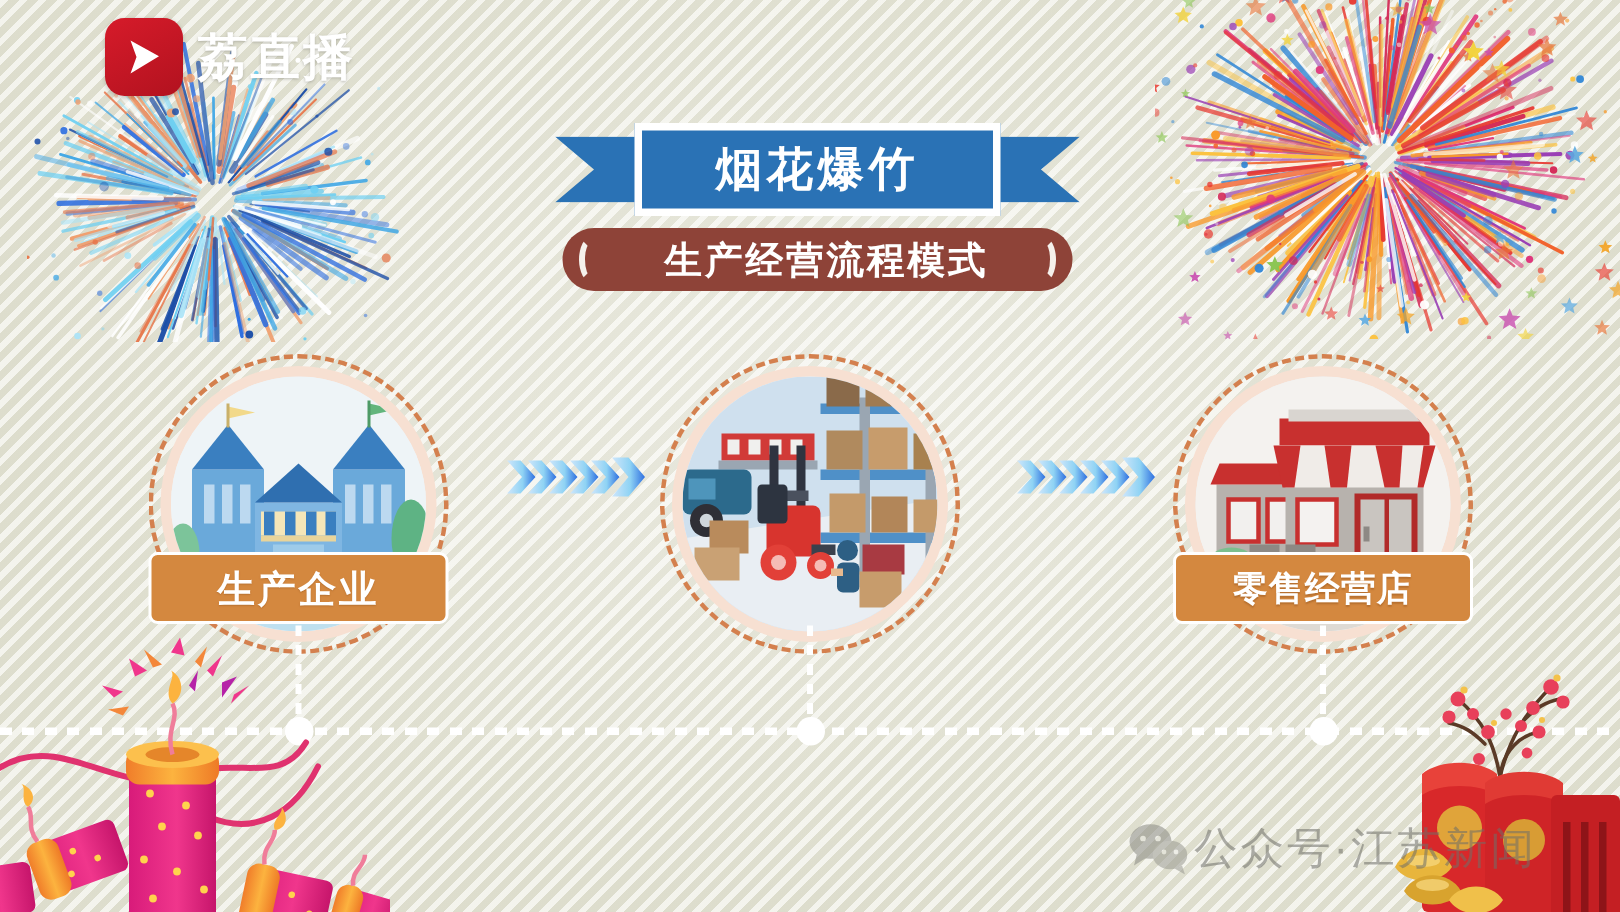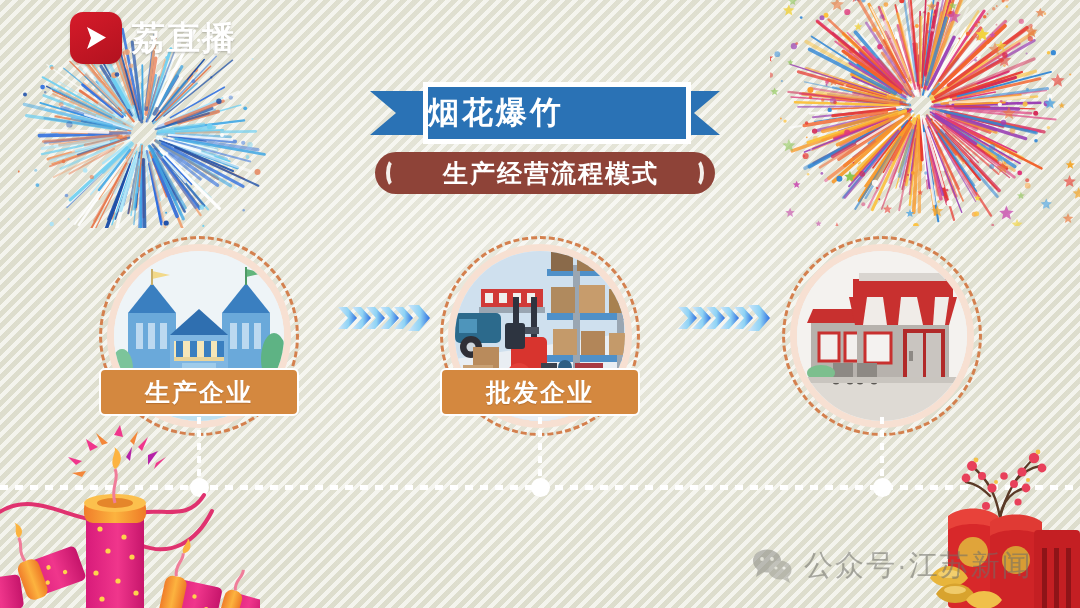--- a/index.html
+++ b/index.html
@@ -46,23 +46,23 @@
   .fw-right { left: 770px; top: -14px; width: 320px; height: 240px; }
 
   
   .banner { position: absolute; left: 370px; top: 82px; width: 350px; height: 62px; }
   .ribbon-tail {
     position: absolute; top: 9px; width: 72px; height: 44px; background: #2a72b5;
   }
   .ribbon-tail.left  { left: 0;  clip-path: polygon(0 0, 100% 0, 100% 100%, 0 100%, 26px 50%); }
   .ribbon-tail.right { right: 0; clip-path: polygon(0 0, 100% 0, calc(100% - 26px) 50%, 100% 100%, 0 100%); }
   .ribbon-plate {
-    position: absolute; left: 53px; top: 0; width: 268px; height: 62px;
+    position: absolute; left: 53px; top: 0; width: 244px; height: 62px;
     background: #2a72b5; border: 5px solid #ffffff;
-    display: flex; align-items: center; justify-content: flex-start;
+    display: flex; align-items: center; justify-content: center;
   }
   .ribbon-plate span {
     color: #ffffff; font-size: 31px; font-weight: bold; letter-spacing: 3px;
   }
 
   .subbanner {
     position: absolute; left: 375px; top: 152px; width: 340px; height: 42px;
     background: #8e4338; border-radius: 21px;
     display: flex; align-items: center; justify-content: center;
   }
@@ -131,21 +131,21 @@
   .d1 { left: 190px; } .d2 { left: 531px; } .d3 { left: 873px; }
 
   
   .deco { position: absolute; pointer-events: none; }
   .deco-crackers { left: -10px; top: 425px; width: 270px; height: 190px; }
   .deco-hongbao  { left: 930px; top: 418px; width: 156px; height: 196px; }
 
   
   .watermark {
     position: absolute; left: 752px; top: 546px;
-    display: flex; align-items: center; gap: 12px;
+    display: flex; align-items: center; gap: 4px;
     opacity: .55;
   }
   .wm-text {
     font-size: 29px; font-weight: normal; color: #6f6f69; letter-spacing: 2px;
   }
 </style>
 </head>
 <body>
 
 <div id="stage">
@@ -1098,23 +1098,20 @@
             <g>
               <circle cx="110" cy="116" r="7" fill="#2d5f84"></circle>
               <rect x="103" y="124" width="15" height="20" rx="4" fill="#2d5f84"></rect>
               <rect x="99" y="128" width="8" height="5" fill="#e8b98e"></rect>
             </g>
             <rect x="118" y="130" width="28" height="24" fill="#c79c6c"></rect>
           </svg>
         </div>
       </div>
     </div>
-    <div class="label">
-      <span>批发企业</span>
-    </div>
   </div>
 
   <div class="node node-3">
     <div class="circle-wrap">
       <div class="dash-ring"></div>
       <div class="inner-ring">
         <div class="art">
           <svg viewBox="0 0 170 170" width="100%" height="100%">
             <rect width="170" height="170" fill="#f4f2ef"></rect>
             <rect y="128" width="170" height="42" fill="#dedad4"></rect>
@@ -1149,20 +1146,23 @@
               <circle cx="53" cy="130" r="3.5" fill="#5b5854"></circle>
               <circle cx="63" cy="130" r="3.5" fill="#5b5854"></circle>
               <circle cx="77" cy="130" r="3.5" fill="#5b5854"></circle>
             </g>
 
             <ellipse cx="24" cy="122" rx="14" ry="8" fill="#7cbf8e"></ellipse>
             <rect x="0" y="126" width="170" height="6" fill="#c9c5bf"></rect>
           </svg>
         </div>
       </div>
+    </div>
+    <div class="label">
+      <span>零售经营店</span>
     </div>
   </div>
 
   <div class="arrows arrows-1">
     <svg width="92" height="30" viewBox="0 0 92 30">
       <defs>
         <linearGradient id="chev" x1="0" y1="0" x2="1" y2="0">
           <stop offset="0%" stop-color="#cfe6fb"></stop>
           <stop offset="55%" stop-color="#8fd3f4"></stop>
           <stop offset="100%" stop-color="#2f6fe0"></stop>

